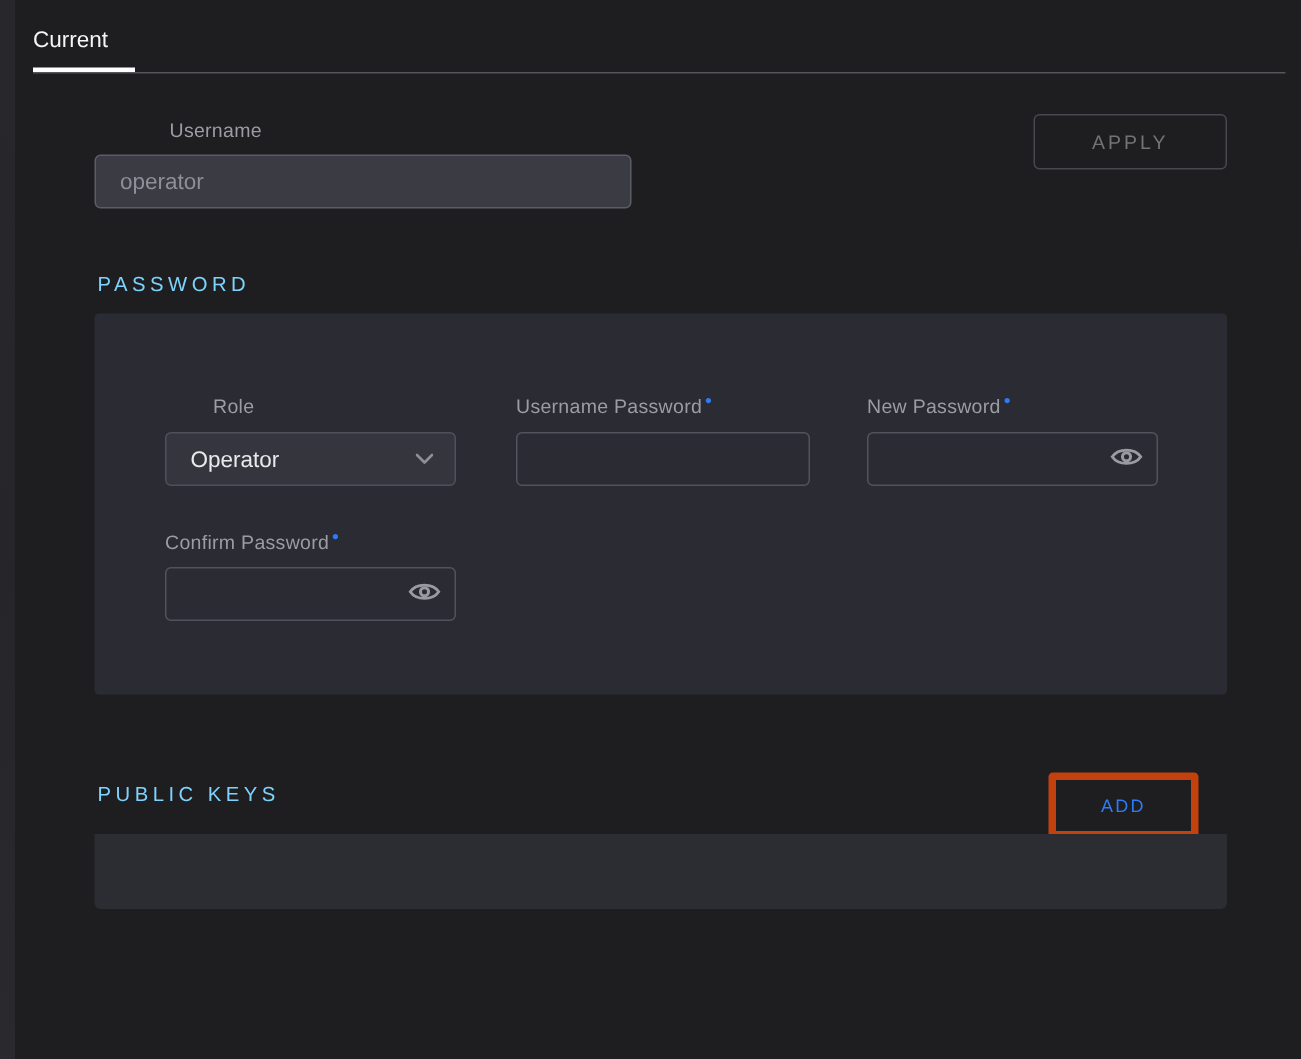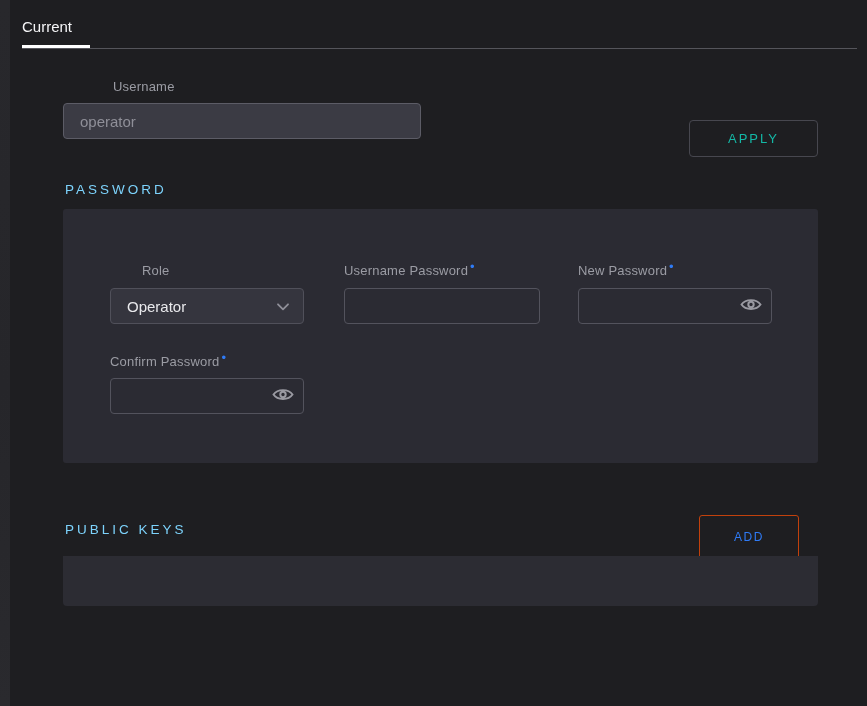--- a/index.html
+++ b/index.html
@@ -27,23 +27,22 @@
   .username-label { position:absolute; left:55px; top:79px;margin-left:48px; }
   .username-input {
     position:absolute; left:53px; top:103px; width:358px; height:36px;
     background:#3b3b44; border:1px solid #5c5c66; border-radius:4px;
     color:#8f8f98; font-size:15px; padding:0 16px; outline:none;
     font-family:"Liberation Sans", sans-serif;
   }
   .apply-btn {
     position:absolute; left:679px; top:76px; width:129px; height:37px;
     background:transparent; border:1px solid #47474f; border-radius:4px;
-    color:#14b8a6; font-size:13px; letter-spacing:2px; cursor:pointer;
+    color:#737373; font-size:13px; letter-spacing:2px; cursor:pointer;
     font-family:"Liberation Sans", sans-serif;
-    margin-top:44px;
   }
 
   
   .section-title { position:absolute; left:55px; font-size:13.5px; color:#7dd3fc; letter-spacing:3px; }
   .pw-title { top:182px; }
   .pk-title { top:522px; }
 
   
   .pw-panel { position:absolute; left:53px; top:209px; width:755px; height:254px;
     background:#2b2b33; border-radius:3px; }
@@ -73,21 +72,21 @@
   }
   .eye-btn {
     position:absolute; right:9px; top:50%; transform:translateY(-50%);
     width:24px; height:18px; background:none; border:none; cursor:pointer;
     display:flex; align-items:center; justify-content:center; padding:0;
   }
 
   
   .add-btn {
     position:absolute; left:689px; top:515px; width:100px; height:44px;
-    background:transparent; border:1px solid #c2410c; border-radius:3px;
+    background:transparent; border:5px solid #c2410c; border-radius:3px;
     color:#2f7bf6; font-size:12px; letter-spacing:1.5px; cursor:pointer;
     font-family:"Liberation Sans", sans-serif;
   }
   .pk-table { position:absolute; left:53px; top:556px; width:755px; }
   .pk-header {
     position:relative; height:50px; background:#232329;
     border-radius:3px 3px 0 0; border-bottom:2px solid #1e1e21;
     display:flex; align-items:center;
   }
   .checkbox {

